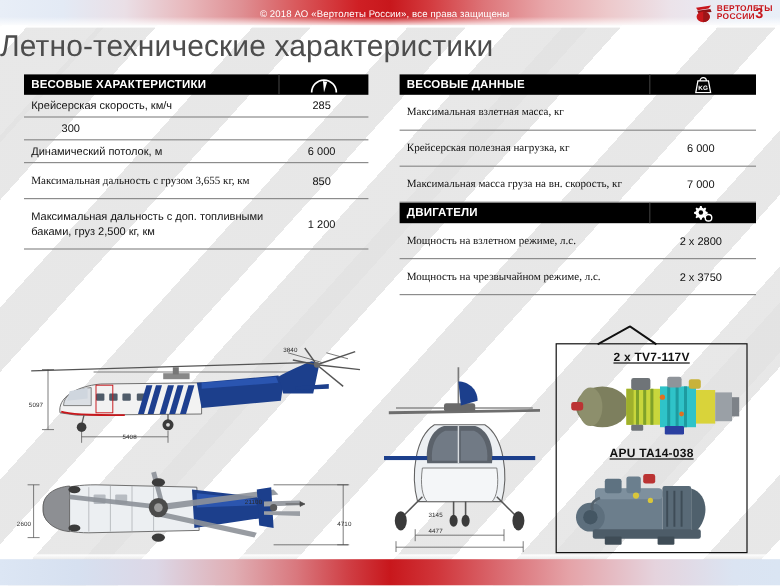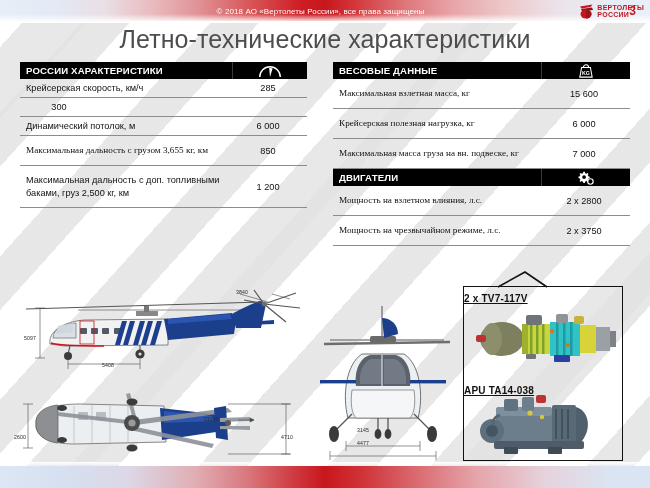--- a/index.html
+++ b/index.html
@@ -51,21 +51,21 @@
   .logo-mark{width:15px;height:16px;display:block;}
   .logo-text{
     display:flex;flex-direction:column;justify-content:center;
     line-height:7.5px;color:#c8171c;font-weight:bold;
     font-size:7px;letter-spacing:.25px;
     font-family:"Liberation Sans","DejaVu Sans",sans-serif;
   }
 
   
   .title{
-    position:absolute;left:0;top:25px;width:650px;text-align:center;
+    position:absolute;left:0;top:25px;width:650px;text-align:left;
     font-size:25px;color:#4d4d4d;font-weight:400;letter-spacing:.1px;
     font-family:"Liberation Sans","DejaVu Sans",sans-serif;
   }
 
   
   .tbl{position:absolute;font-size:9.2px;color:#1a1a1a;}
   .tbl-left{left:20px;top:62px;width:287px;}
   .tbl-right{left:333px;top:62px;width:297px;}
 
   .thead{
@@ -102,26 +102,26 @@
 
   
   .callout{
     position:absolute;left:463px;top:286px;width:160px;height:175px;
     border:1.6px solid #111;background:transparent;box-sizing:border-box;
   }
   .callout-tab{
     position:absolute;left:497px;top:271px;width:60px;height:17px;
   }
   .eng-label{
-    position:absolute;width:100%;text-align:left;
+    position:absolute;width:100%;text-align:center;
     font-size:10px;font-weight:bold;color:#111;
     text-decoration:underline;letter-spacing:.2px;
   }
   .eng1-label{top:6px;}
-  .eng2-label{top:86px;margin-top:12px;}
+  .eng2-label{top:86px;}
   .eng-img{position:absolute;left:6px;width:148px;}
   .eng1-img{top:22px;height:62px;}
   .eng2-img{top:104px;height:66px;}
 
   
   .draw{position:absolute;}
   .heli-side{left:18px;top:288px;width:290px;height:90px;}
   .heli-top{left:14px;top:392px;width:296px;height:76px;}
   .heli-front{left:312px;top:300px;width:150px;height:160px;}
 
@@ -176,21 +176,21 @@
     <div class="logo-text">
       <span>ВЕРТОЛЕТЫ</span>
       <span>РОССИИ</span>
     </div>
   </div>
 
   <div class="title">Летно-технические характеристики</div>
 
   <div class="tbl tbl-left">
     <div class="thead">
-      <span>РОССИИ ХАРАКТЕРИСТИКИ</span>
+      <span>ВЕСОВЫЕ ХАРАКТЕРИСТИКИ</span>
       <span class="hicon">
         <svg width="24" height="14" viewBox="0 0 28 16">
           <path d="M2 15 A12 12 0 0 1 26 15" stroke="#fff" stroke-width="1.6" fill="none"></path>
           <path d="M14 15 L13 4 L17 5 Z" fill="#fff"></path>
         </svg>
       </span>
     </div>
 
     <div class="trow">
       <span class="lbl">Крейсерская скорость, км/ч</span>
@@ -220,48 +220,47 @@
         <svg width="20" height="15" viewBox="0 0 22 17">
           <path d="M8 5 A3 3 0 0 1 14 5" stroke="#fff" stroke-width="1.2" fill="none"></path>
           <path d="M6 5 L16 5 L18 16 L4 16 Z" stroke="#fff" stroke-width="1.2" fill="none"></path>
           <text x="11" y="13.5" font-size="6" fill="#fff" text-anchor="middle" font-family="Liberation Sans, sans-serif">KG</text>
         </svg>
       </span>
     </div>
 
     <div class="trow h2">
       <span class="lbl">Максимальная взлетная масса, кг</span>
-      <span class="val">15 600</span>
     </div>
     <div class="trow h2">
       <span class="lbl">Крейсерская полезная нагрузка, кг</span>
       <span class="val">6 000</span>
     </div>
     <div class="trow h2">
-      <span class="lbl">Максимальная масса груза на вн. подвеске, кг</span>
+      <span class="lbl">Максимальная масса груза на вн. скорость, кг</span>
       <span class="val">7 000</span>
     </div>
 
     <div class="thead">
       <span>ДВИГАТЕЛИ</span>
       <span class="hicon">
         <svg width="20" height="15" viewBox="0 0 22 17">
           <g fill="#fff">
             <path d="M8 2 l1.6 0 .4 1.6 1.4 .6 1.4-.9 1.1 1.1-.9 1.4 .6 1.4 1.6 .4 0 1.6-1.6 .4-.6 1.4 .9 1.4-1.1 1.1-1.4-.9-1.4 .6-.4 1.6-1.6 0-.4-1.6-1.4-.6-1.4 .9-1.1-1.1 .9-1.4-.6-1.4-1.6-.4 0-1.6 1.6-.4 .6-1.4-.9-1.4 1.1-1.1 1.4 .9 1.4-.6z"></path>
             <circle cx="8.8" cy="8" r="2.1" fill="#000"></circle>
           </g>
           <g fill="none" stroke="#fff" stroke-width="1.3">
             <circle cx="16" cy="13" r="3.1"></circle>
           </g>
         </svg>
       </span>
     </div>
 
     <div class="trow h2">
-      <span class="lbl">Мощность на взлетном влияния, л.с.</span>
+      <span class="lbl">Мощность на взлетном режиме, л.с.</span>
       <span class="val">2 x 2800</span>
     </div>
     <div class="trow h2">
       <span class="lbl">Мощность на чрезвычайном режиме, л.с.</span>
       <span class="val">2 x 3750</span>
     </div>
   </div>
 
   <svg class="draw heli-side" viewBox="0 0 290 90">
 

